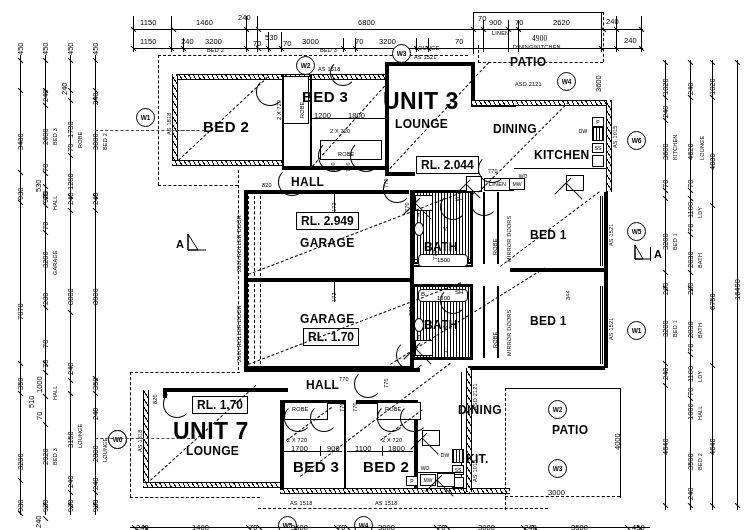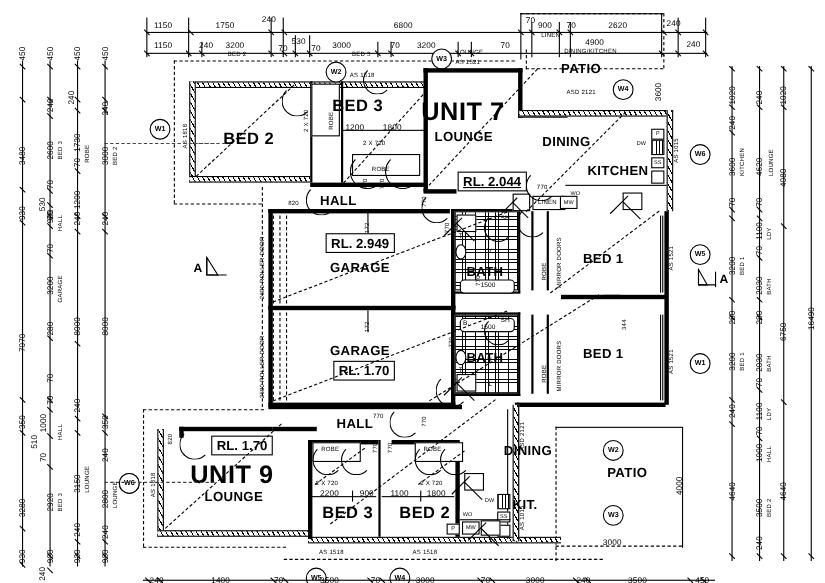--- a/index.html
+++ b/index.html
@@ -136,21 +136,21 @@
     <div class="tick" style="left:255px;top:29px;"></div>
     <div class="tick" style="left:470px;top:29px;"></div>
     <div class="tick" style="left:480px;top:29px;"></div>
     <div class="tick" style="left:505px;top:29px;"></div>
     <div class="tick" style="left:515px;top:29px;"></div>
     <div class="tick" style="left:600px;top:29px;"></div>
     <div class="tick" style="left:613px;top:29px;"></div>
     <div class="tick" style="left:638px;top:29px;"></div>
 
     <div class="dim" style="left:140px;top:18px;">1150</div>
-    <div class="dim" style="left:196px;top:18px;">1750</div>
+    <div class="dim" style="left:196px;top:18px;">1460</div>
     <div class="dim" style="left:238px;top:13px;">240</div>
     <div class="dim" style="left:358px;top:18px;">6800</div>
     <div class="dim" style="left:478px;top:14px;">70</div>
     <div class="dim" style="left:489px;top:18px;">900</div>
     <div class="dim" style="left:515px;top:18px;">70</div>
     <div class="dim" style="left:553px;top:18px;">2620</div>
     <div class="dim" style="left:606px;top:17px;">240</div>
     <div class="dimlbl" style="left:492px;top:30px;">LINEN</div>
 
     <div class="tick" style="left:130px;top:48px;"></div>
@@ -171,21 +171,21 @@
     <div class="dim" style="left:140px;top:37px;">1150</div>
     <div class="dim" style="left:181px;top:37px;">240</div>
     <div class="dim" style="left:205px;top:37px;">3200</div>
     <div class="dim" style="left:253px;top:39px;">70</div>
     <div class="dim" style="left:265px;top:33px;">530</div>
     <div class="dim" style="left:283px;top:39px;">70</div>
     <div class="dim" style="left:302px;top:37px;">3000</div>
     <div class="dim" style="left:355px;top:37px;">70</div>
     <div class="dim" style="left:379px;top:37px;">3200</div>
     <div class="dim" style="left:455px;top:37px;">70</div>
-    <div class="dim" style="left:532px;top:34px;">4900</div>
+    <div class="dim" style="left:532px;top:34px;font-family:Liberation Serif, serif;">4900</div>
     <div class="dim" style="left:624px;top:36px;">240</div>
 
     <div class="dimlbl" style="left:207px;top:47px;">BED 2</div>
     <div class="dimlbl" style="left:320px;top:47px;">BED 3</div>
     <div class="dimlbl" style="left:415px;top:45px;">LOUNGE</div>
     <div class="dimlbl" style="left:513px;top:44px;">DINING/KITCHEN</div>
 
     <div class="ext" style="left:133px;top:16px;height:36px;"></div>
     <div class="ext" style="left:171px;top:16px;height:36px;"></div>
     <div class="ext" style="left:183px;top:38px;height:14px;"></div>
@@ -521,54 +521,54 @@
     <div class="dim" style="left:314px;top:111px;">1200</div>
     <div class="dim" style="left:348px;top:111px;">1800</div>
     <div class="exth" style="left:310px;top:118px;width:78px;"></div>
 
     <div class="robe" style="left:284px;top:402px;width:44px;height:18px;"></div>
     <div class="dimlbl" style="left:292px;top:406px;">ROBE</div>
     <div class="dimlbl" style="left:287px;top:437px;">2 X 720</div>
     <div class="robe" style="left:377px;top:402px;width:44px;height:18px;"></div>
     <div class="dimlbl" style="left:385px;top:406px;">ROBE</div>
     <div class="dimlbl" style="left:382px;top:437px;">2 X 720</div>
-    <div class="dim" style="left:291px;top:444px;">2200</div>
+    <div class="dim" style="left:291px;top:444px;">1700</div>
     <div class="dim" style="left:327px;top:444px;">900</div>
     <div class="dim" style="left:355px;top:444px;">1100</div>
     <div class="dim" style="left:388px;top:444px;">1800</div>
     <div class="exth" style="left:282px;top:451px;width:60px;"></div>
     <div class="exth" style="left:347px;top:451px;width:66px;"></div>
     <div class="ext" style="left:320px;top:446px;height:10px;"></div>
     <div class="ext" style="left:382px;top:446px;height:10px;"></div>
 
     <div class="room rm-lg" style="left:203px;top:118px;">BED 2</div>
     <div class="room rm-lg" style="left:302px;top:88px;">BED 3</div>
     <div class="room rm-md" style="left:291px;top:175px;">HALL</div>
-    <div class="unit" style="left:383px;top:88px;">UNIT 7</div>
+    <div class="unit" style="left:383px;top:88px;">UNIT 3</div>
     <div class="room rm-md" style="left:395px;top:117px;">LOUNGE</div>
     <div class="room rm-md" style="left:493px;top:122px;">DINING</div>
     <div class="room rm-md" style="left:534px;top:148px;">KITCHEN</div>
     <div class="room rm-md" style="left:510px;top:55px;">PATIO</div>
     <div class="room rm-md" style="left:530px;top:228px;">BED 1</div>
     <div class="room rm-md" style="left:530px;top:314px;">BED 1</div>
     <div class="room rm-md" style="left:300px;top:236px;">GARAGE</div>
     <div class="room rm-md" style="left:300px;top:312px;">GARAGE</div>
     <div class="room rm-md" style="left:306px;top:378px;">HALL</div>
-    <div class="unit" style="left:173px;top:418px;">UNIT 9</div>
+    <div class="unit" style="left:173px;top:418px;">UNIT 7</div>
     <div class="room rm-md" style="left:186px;top:444px;">LOUNGE</div>
     <div class="room rm-lg" style="left:293px;top:458px;">BED 3</div>
     <div class="room rm-lg" style="left:363px;top:458px;">BED 2</div>
     <div class="room rm-md" style="left:458px;top:403px;">DINING</div>
     <div class="room rm-md" style="left:466px;top:452px;">KIT.</div>
     <div class="room rm-md" style="left:552px;top:423px;">PATIO</div>
 
     <div class="appl" style="left:484px;top:178px;width:30px;height:13px;"></div>
     <div class="dimlbl" style="left:489px;top:181px;">LINEN</div>
 
-    <div class="rlbox" style="left:416px;top:156px;text-decoration:underline;">RL. 2.044</div>
+    <div class="rlbox" style="left:416px;top:156px;">RL. 2.044</div>
     <div class="rlbox" style="left:296px;top:212px;">RL. 2.949</div>
     <div class="rlbox" style="left:303px;top:328px;">RL. 1.70</div>
     <div class="rlbox" style="left:192px;top:396px;">RL. 1.70</div>
 
     <div class="appl" style="left:592px;top:117px;width:12px;height:10px;">P</div>
     <div class="appl" style="left:576px;top:126px;width:14px;height:9px;border:none;">DW</div>
     <div class="appl" style="left:592px;top:127px;width:12px;height:14px;background:repeating-linear-gradient(90deg,#000 0 1px,#fff 1px 3px);"></div>
     <div class="appl" style="left:592px;top:143px;width:12px;height:10px;">SS</div>
     <div class="appl" style="left:592px;top:155px;width:12px;height:12px;"></div>
     <div class="appl" style="left:516px;top:172px;width:14px;height:8px;border:none;">WO</div>

